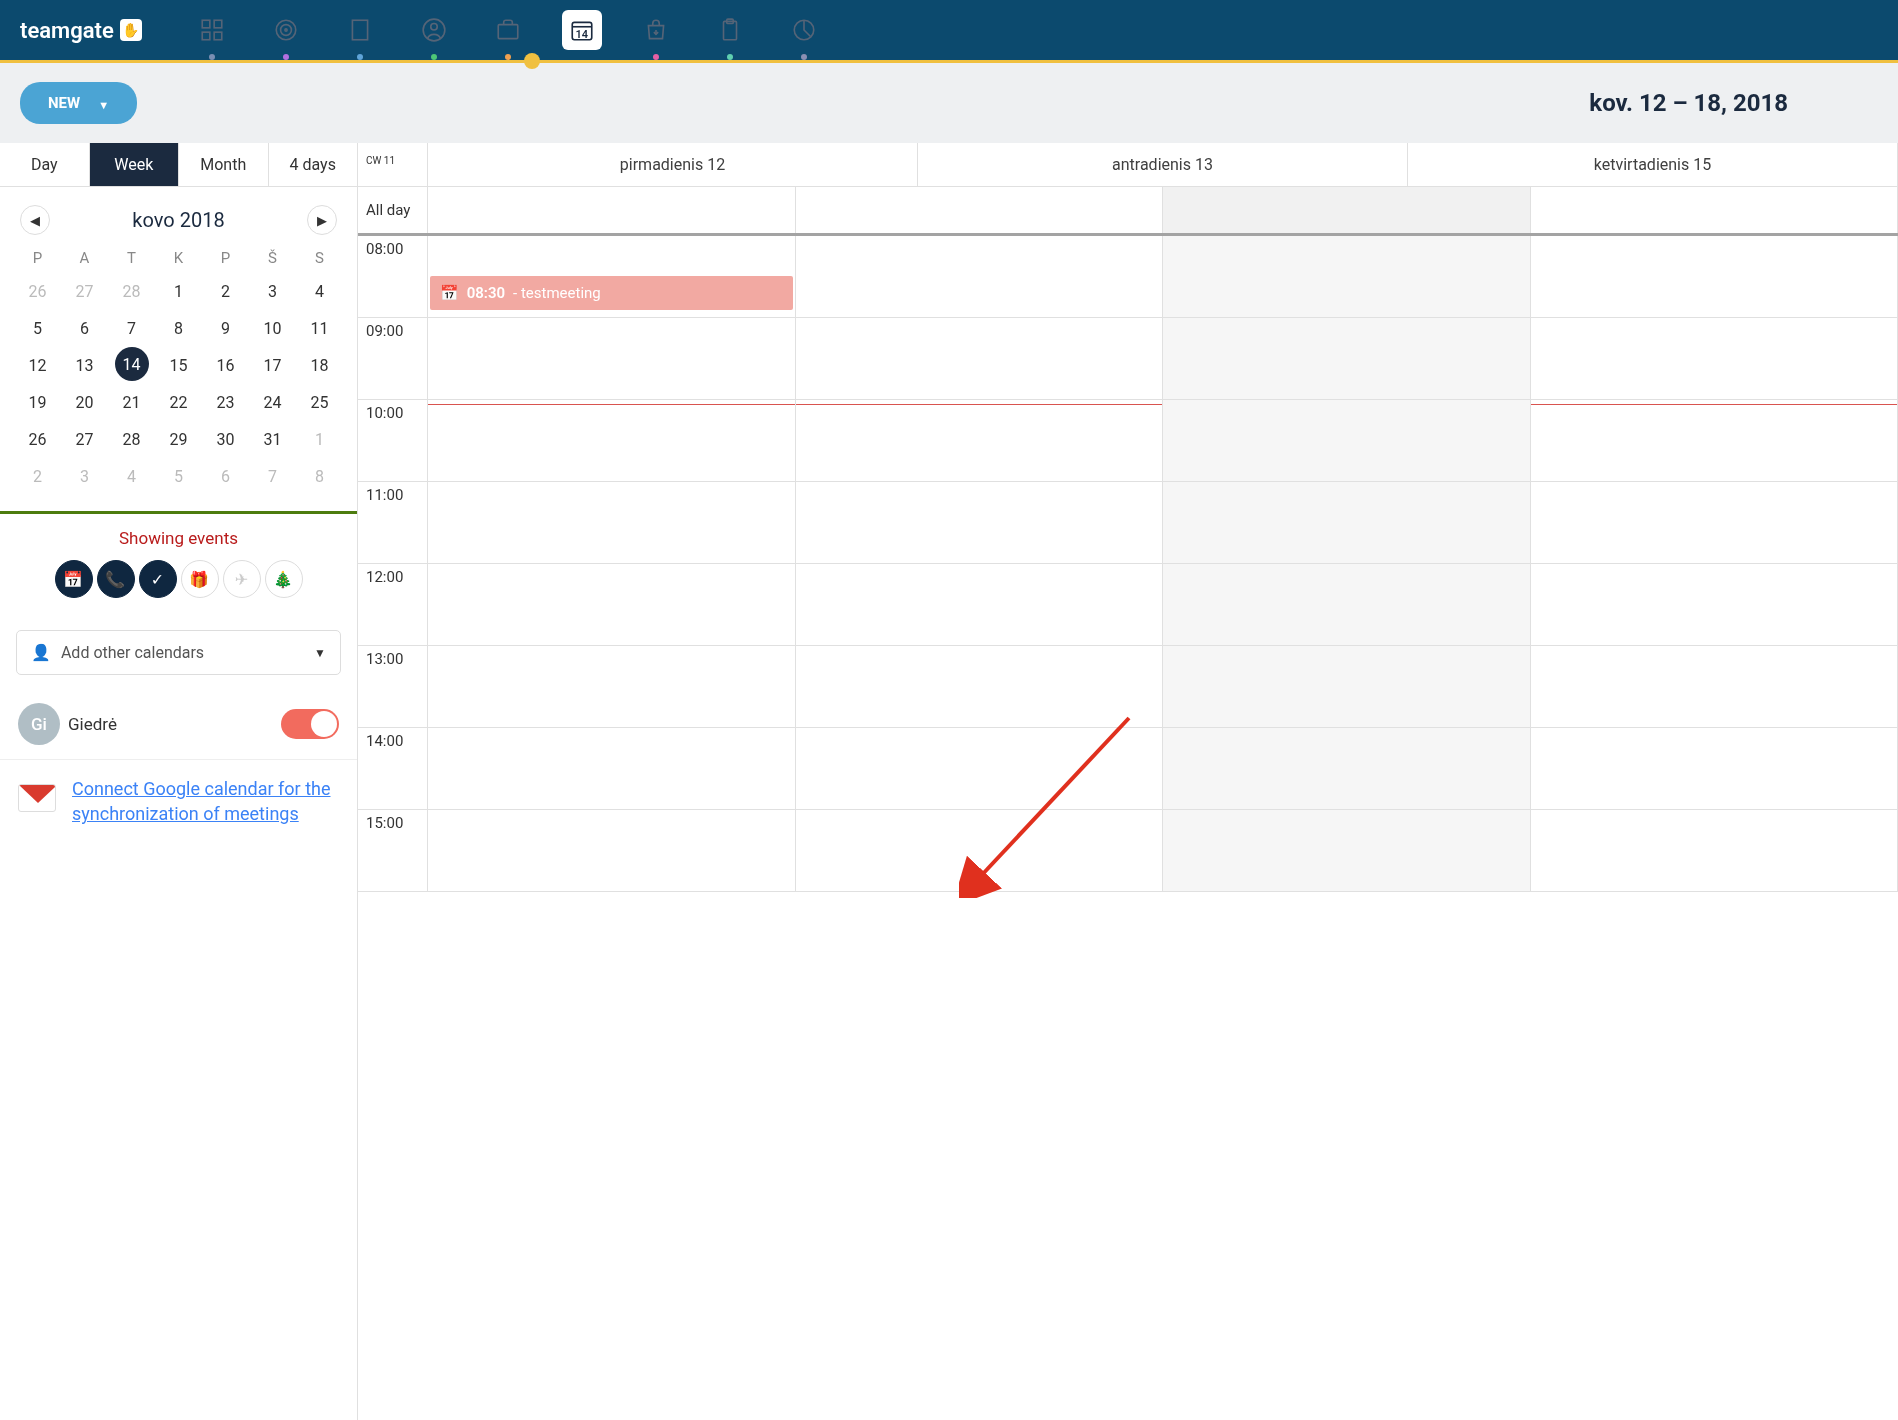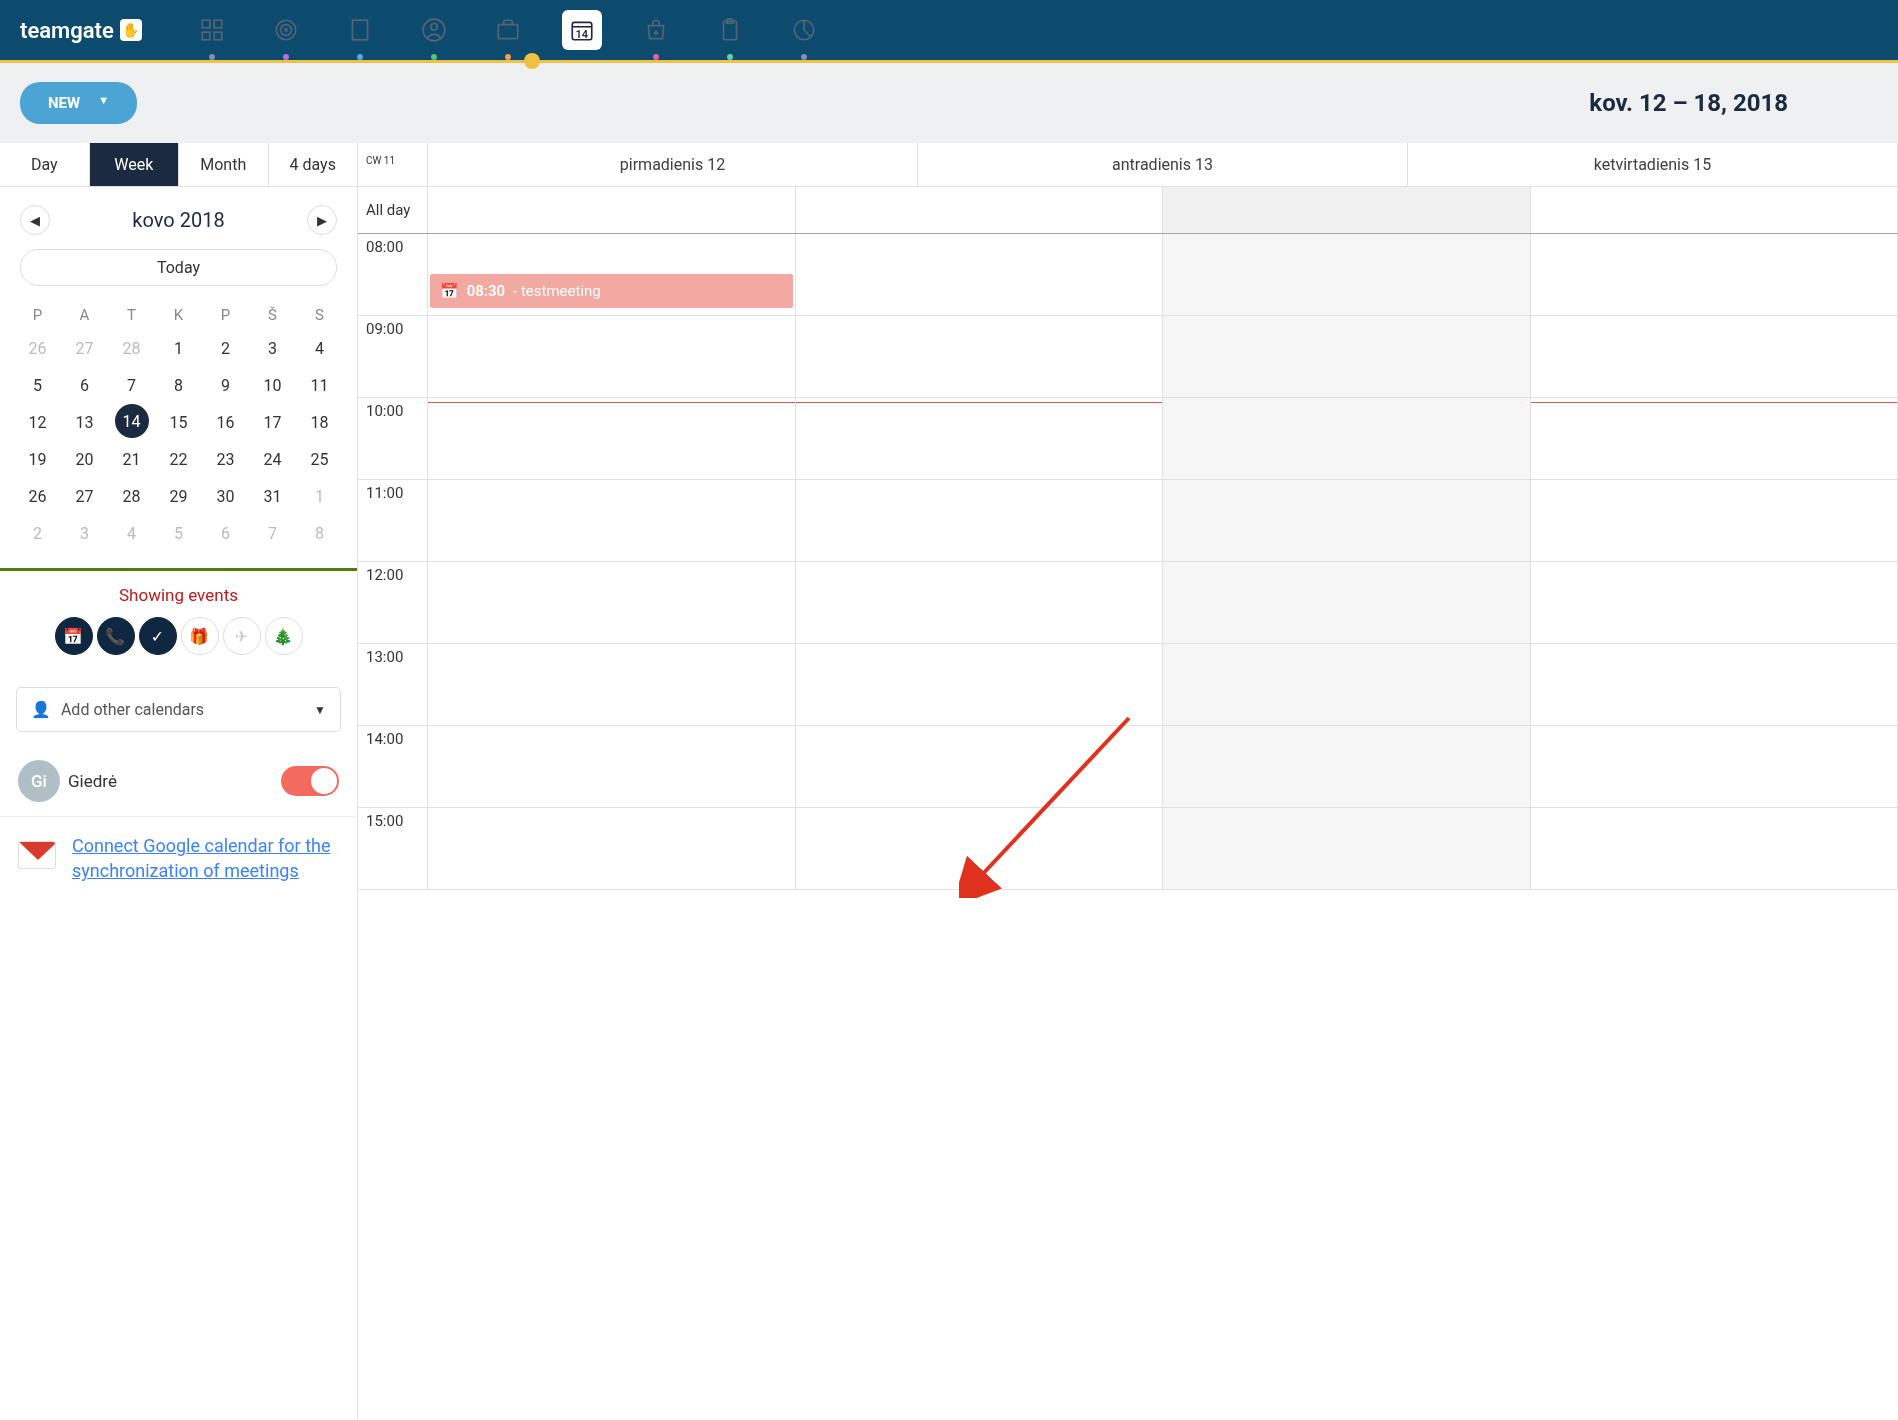--- a/index.html
+++ b/index.html
@@ -13,21 +13,21 @@
 .nav-icon svg { width: 26px; height: 26px; stroke: #556477; fill: none; stroke-width: 1.5; }
 .nav-icon.active { background: #fff; border-radius: 6px; }
 .nav-icon.active svg { stroke: #1b2a3f; }
 .nav-icon .cal-num { position: absolute; font-size: 11px; color: #556477; top: 18px; font-weight: 600; }
 .nav-icon.active .cal-num { color: #1b2a3f; }
 .nav-dot { width: 6px; height: 6px; border-radius: 50%; position: absolute; bottom: -10px; }
 .gold-line { height: 3px; background: linear-gradient(to right, #f0c040, #f0c040); position: relative; }
 .gold-dot { width: 16px; height: 16px; background: #f0c040; border-radius: 50%; position: absolute; top: -7px; left: 524px; }
 
 .header-bar { background: #eef0f2; height: 80px; display: flex; align-items: center; padding: 0 20px; }
-.new-btn { background: #4ba4d4; color: #fff; border: none; padding: 12px 28px; border-radius: 20px; font-weight: 700; font-size: 15px; cursor: pointer; display: flex; align-items: flex-start; gap: 18px; }
+.new-btn { background: #4ba4d4; color: #fff; border: none; padding: 12px 28px; border-radius: 20px; font-weight: 700; font-size: 15px; cursor: pointer; display: flex; align-items: flex-end; gap: 18px; }
 .new-btn .chev { font-size: 11px; }
 .date-range { margin-left: auto; margin-right: 90px; font-size: 24px; font-weight: 700; color: #1b2a3f; }
 
 .main { display: flex; height: calc(100vh - 143px); }
 
 .sidebar { width: 358px; background: #fff; border-right: 1px solid #e0e0e0; overflow-y: auto; }
 .view-tabs { display: flex; border-bottom: 1px solid #e0e0e0; }
 .view-tab { flex: 1; padding: 12px 0; text-align: center; font-size: 16px; cursor: pointer; background: #fff; border-right: 1px solid #e0e0e0; color: #333; }
 .view-tab:last-child { border-right: none; }
 .view-tab.active { background: #1b2a3f; color: #fff; }
@@ -63,21 +63,21 @@
 .gmail-icon { width: 40px; height: 40px; position: relative; flex-shrink: 0; }
 .gmail-icon .env { width: 38px; height: 28px; background: #fff; border: 1px solid #ddd; border-radius: 3px; position: absolute; top: 8px; left: 0; overflow: hidden; }
 .gmail-icon .env::before { content: ""; position: absolute; top: 0; left: 0; width: 0; height: 0; border-left: 19px solid transparent; border-right: 19px solid transparent; border-top: 18px solid #d93a2e; }
 .google-link a { color: #3b82f6; font-size: 18px; text-decoration: underline; line-height: 1.4; }
 
 .calendar-area { flex: 1; background: #fff; overflow: hidden; display: flex; flex-direction: column; position: relative; }
 .cal-header-row { display: flex; border-bottom: 1px solid #e0e0e0; }
 .time-col-head { width: 70px; padding: 12px 8px; font-size: 10px; color: #333; border-right: 1px solid #e0e0e0; }
 .day-head { flex: 1; text-align: center; padding: 12px 0; font-size: 16px; color: #404040; border-right: 1px solid #e0e0e0; }
 .day-head.today-col { background: #e8e8e8; }
-.allday-row { display: flex; border-bottom: 1px solid #a3a3a3; }
+.allday-row { display: flex; border-bottom: 3px solid #a3a3a3; }
 .allday-label { width: 70px; padding: 14px 8px; font-size: 15px; border-right: 1px solid #e0e0e0; }
 .allday-cell { flex: 1; border-right: 1px solid #e0e0e0; min-height: 46px; }
 .allday-cell.today-col { background: #f1f1f1; }
 
 .grid-scroll { flex: 1; overflow-y: auto; position: relative; }
 .time-grid { display: flex; position: relative; }
 .time-labels { width: 70px; border-right: 1px solid #e0e0e0; }
 .time-slot { height: 82px; border-bottom: 1px solid #e0e0e0; padding: 4px 8px; font-size: 15px; color: #333; position: relative; }
 .day-cols { flex: 1; display: flex; position: relative; }
 .day-col { flex: 1; border-right: 1px solid #e0e0e0; position: relative; }
@@ -195,21 +195,20 @@
       <div class="view-tab active">Week</div>
       <div class="view-tab">Month</div>
       <div class="view-tab">4 days</div>
     </div>
 
     <div class="month-nav">
       <button class="arrow-btn">◀</button>
       <div class="month-label">kovo 2018</div>
       <button class="arrow-btn">▶</button>
     </div>
-    <div class="today-btn">Today</div>
 
     <div class="mini-cal">
       <div class="mini-row" id="mini-head">
           <div class="mini-head">P</div>
           <div class="mini-head">A</div>
           <div class="mini-head">T</div>
           <div class="mini-head">K</div>
           <div class="mini-head">P</div>
           <div class="mini-head">Š</div>
           <div class="mini-head">S</div>

